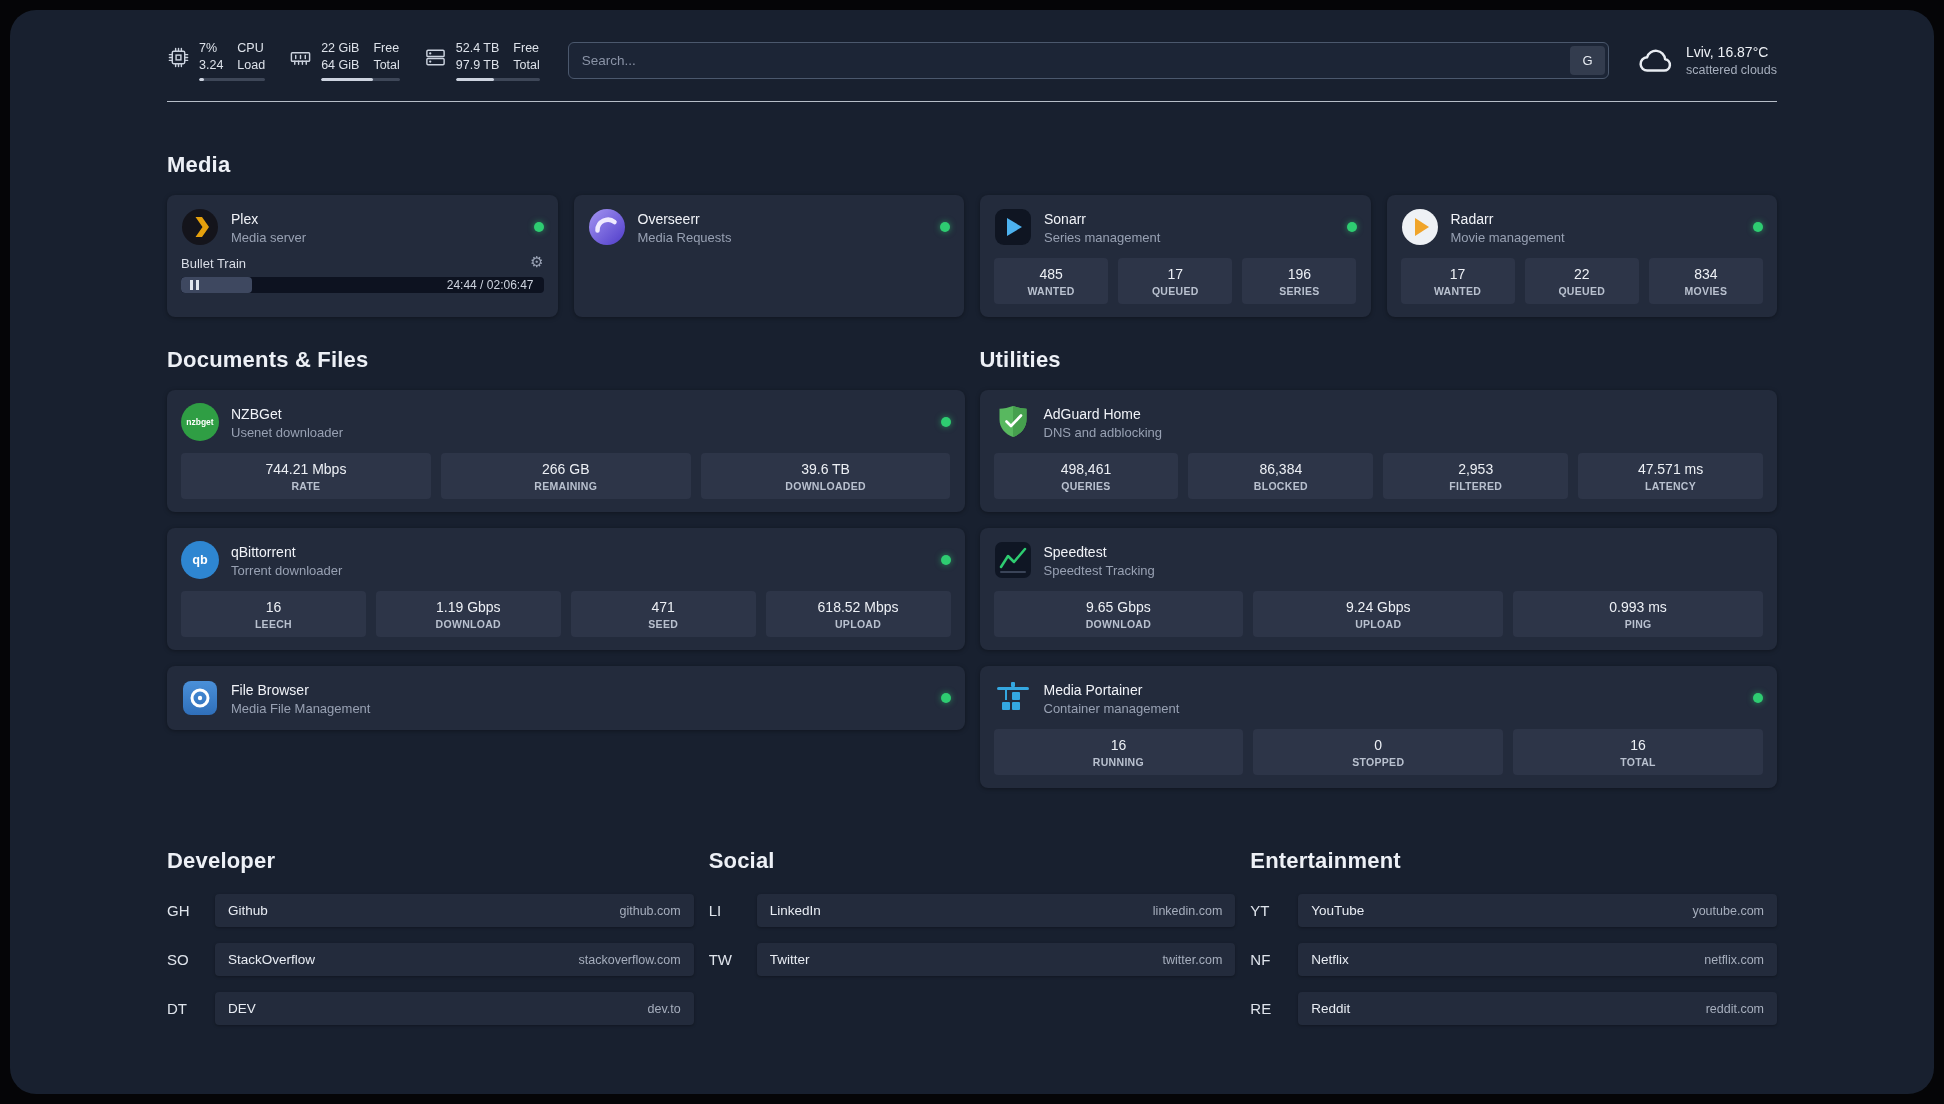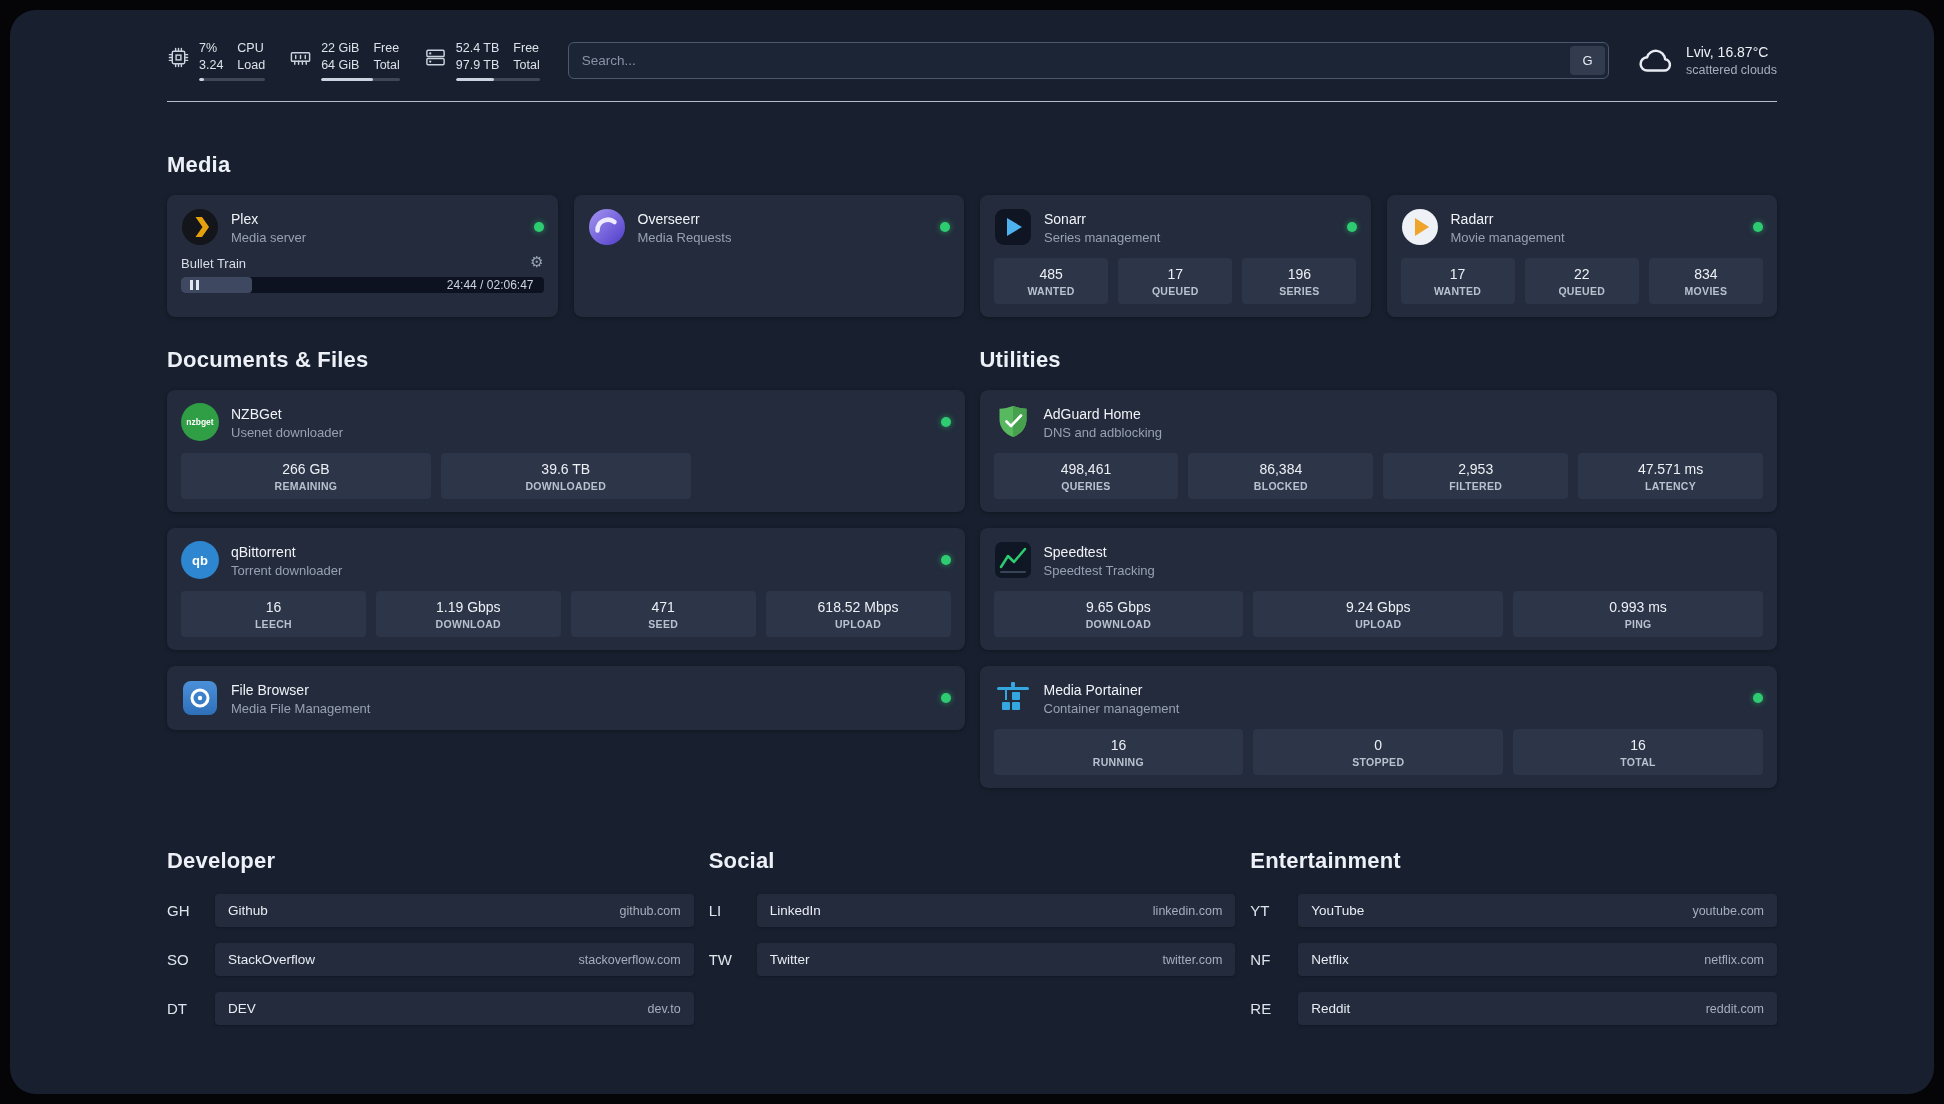--- a/index.html
+++ b/index.html
@@ -63,21 +63,21 @@
   .player-time { margin-left:auto; padding-right:10px; font-size:12px; color:#ced4df; }
 
   
   .two-col { display:grid; grid-template-columns:1fr 1fr; gap:15px; margin-top:30px; }
   .half-title { margin:0 0 17px 0; }
   .col-stack { display:flex; flex-direction:column; gap:16px; }
 
   
   .round { border-radius:50%; color:#fff; font-weight:700; }
   .icon-nzbget { background:#2f9e44; font-size:8.5px; }
-  .icon-qb { background:#2e86d1; font-size:13px; }
+  .icon-qb { background:#2e86d1; font-size:13px;font-family:Liberation Mono, monospace; }
 
   
   .bookmarks { display:grid; grid-template-columns:1fr 1fr 1fr; gap:15px; margin-top:60px; }
   .bm-title { margin-bottom:20px; }
   .bm-row { display:flex; align-items:center; margin-bottom:16px; }
   .bm-abbr { width:48px; flex:0 0 48px; font-size:15px; color:#dfe4ec; }
   .bm-pill { flex:1; background:#232b3c; border-radius:4px; height:33px; display:flex; align-items:center; padding:0 13px; cursor:pointer; box-shadow:0 1px 3px rgba(0,0,0,.3); }
   .bm-name { font-size:13.5px; color:#e8ecf3; }
   .bm-url { margin-left:auto; font-size:12.5px; color:#a6aebd; }
 </style>
@@ -313,20 +313,24 @@
         <div class="card">
           <div class="card-header">
             <span class="app-icon round icon-nzbget">nzbget</span>
             <div class="app-meta">
               <div class="app-name">NZBGet</div>
               <div class="app-desc">Usenet downloader</div>
             </div>
             <span class="status-dot" style="background: rgb(46, 204, 113);"></span>
           </div>
           <div class="stats cols-3">
+            <div class="stat">
+              <div class="stat-value">744.21 Mbps</div>
+              <div class="stat-label">RATE</div>
+            </div>
             <div class="stat">
               <div class="stat-value">266 GB</div>
               <div class="stat-label">REMAINING</div>
             </div>
             <div class="stat">
               <div class="stat-value">39.6 TB</div>
               <div class="stat-label">DOWNLOADED</div>
             </div>
           </div>
         </div>

